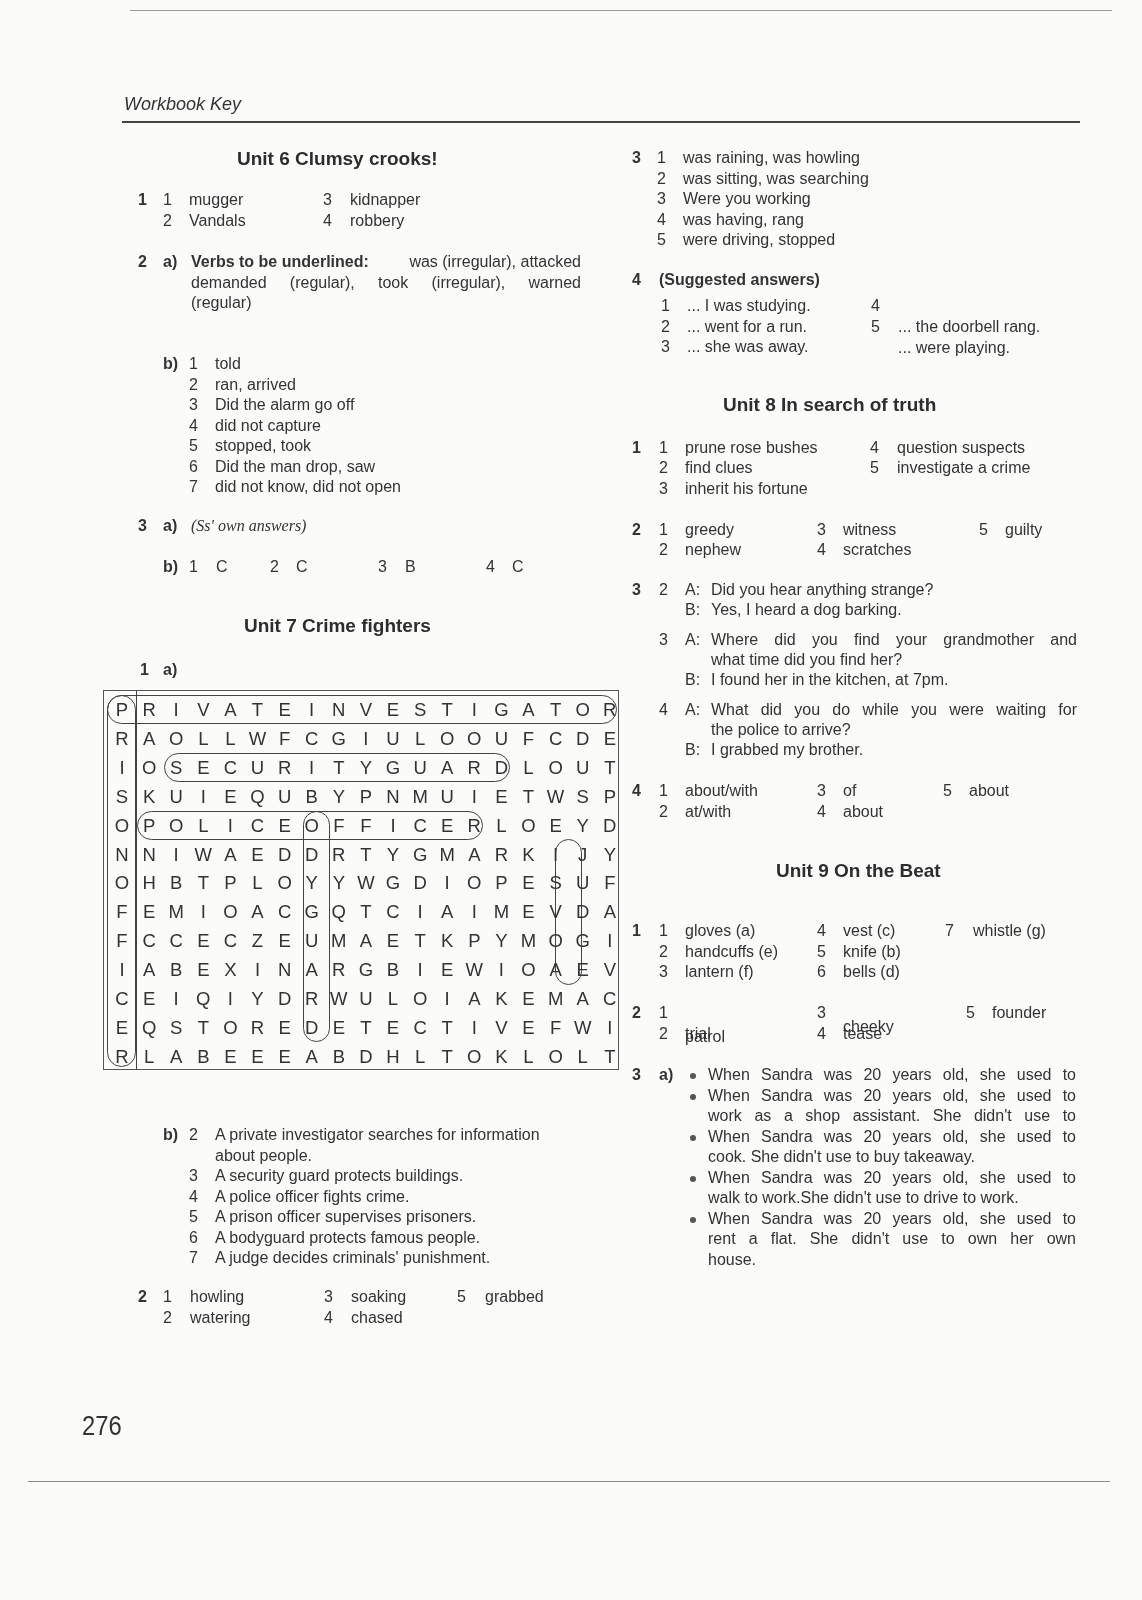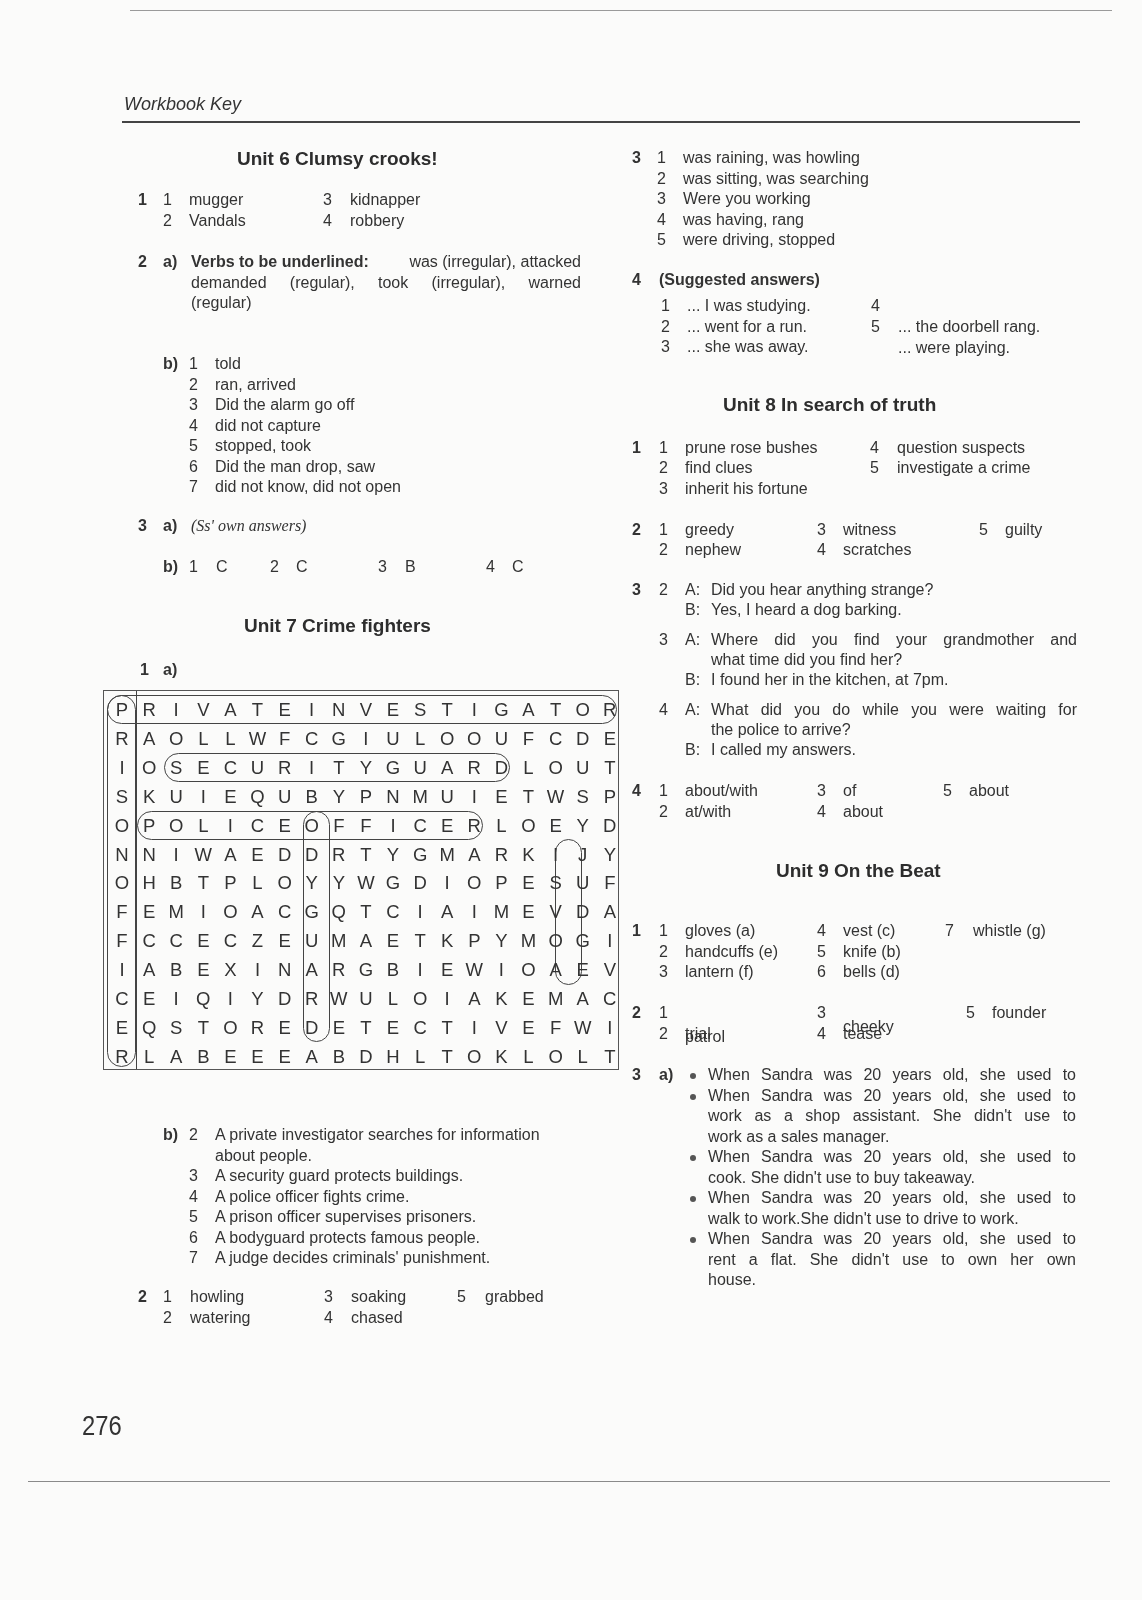--- a/index.html
+++ b/index.html
@@ -446,21 +446,21 @@
   <span class="abs t" style="left:711px;top:630px;width:366px;display:block;text-align:justify;text-align-last:justify;">Where did you find your grandmother and</span>
   <span class="abs t" style="left:711px;top:650px;">what time did you find her?</span>
   <span class="abs t" style="left:685px;top:670px;">B:</span>
   <span class="abs t" style="left:711px;top:670px;">I found her in the kitchen, at 7pm.</span>
 
   <span class="abs t" style="left:659px;top:700px;">4</span>
   <span class="abs t" style="left:685px;top:700px;">A:</span>
   <span class="abs t" style="left:711px;top:700px;width:366px;display:block;text-align:justify;text-align-last:justify;">What did you do while you were waiting for</span>
   <span class="abs t" style="left:711px;top:720px;">the police to arrive?</span>
   <span class="abs t" style="left:685px;top:740px;">B:</span>
-  <span class="abs t" style="left:711px;top:740px;">I called my answers.</span>
+  <span class="abs t" style="left:711px;top:740px;">I grabbed my brother.</span>
 </div>
 
 <div>
   <span class="abs t b" style="left:632px;top:781px;">4</span>
   <span class="abs t" style="left:659px;top:781px;">1</span>
   <span class="abs t" style="left:685px;top:781px;">about/with</span>
   <span class="abs t" style="left:659px;top:802px;">2</span>
   <span class="abs t" style="left:685px;top:802px;">at/with</span>
   <span class="abs t" style="left:817px;top:781px;">3</span>
   <span class="abs t" style="left:843px;top:781px;">of</span>
@@ -512,21 +512,20 @@
         <span class="bullet" style="position: absolute; left: 0px; top: 8px;"></span>
         <span style="display: block; text-align: justify; text-align-last: justify;">When Sandra was 20 years old, she used to</span>
       </div>
       <div style="position: relative; padding-left: 18px;">
         <span class="bullet" style="position: absolute; left: 0px; top: 8px;"></span>
         <span style="display: block; text-align: justify; text-align-last: justify;">When Sandra was 20 years old, she used to</span>
       </div>
       <div style="position: relative; padding-left: 18px;">
         <span style="display: block; text-align: justify; text-align-last: justify;">work as a shop assistant. She didn't use to</span>
       </div>
-      <div style="position: relative; padding-left: 18px;"><span>work as a sales manager.</span></div>
       <div style="position: relative; padding-left: 18px;">
         <span class="bullet" style="position: absolute; left: 0px; top: 8px;"></span>
         <span style="display: block; text-align: justify; text-align-last: justify;">When Sandra was 20 years old, she used to</span>
       </div>
       <div style="position: relative; padding-left: 18px;"><span>cook. She didn't use to buy takeaway.</span></div>
       <div style="position: relative; padding-left: 18px;">
         <span class="bullet" style="position: absolute; left: 0px; top: 8px;"></span>
         <span style="display: block; text-align: justify; text-align-last: justify;">When Sandra was 20 years old, she used to</span>
       </div>
       <div style="position: relative; padding-left: 18px;"><span>walk to work.She didn't use to drive to work.</span></div>

